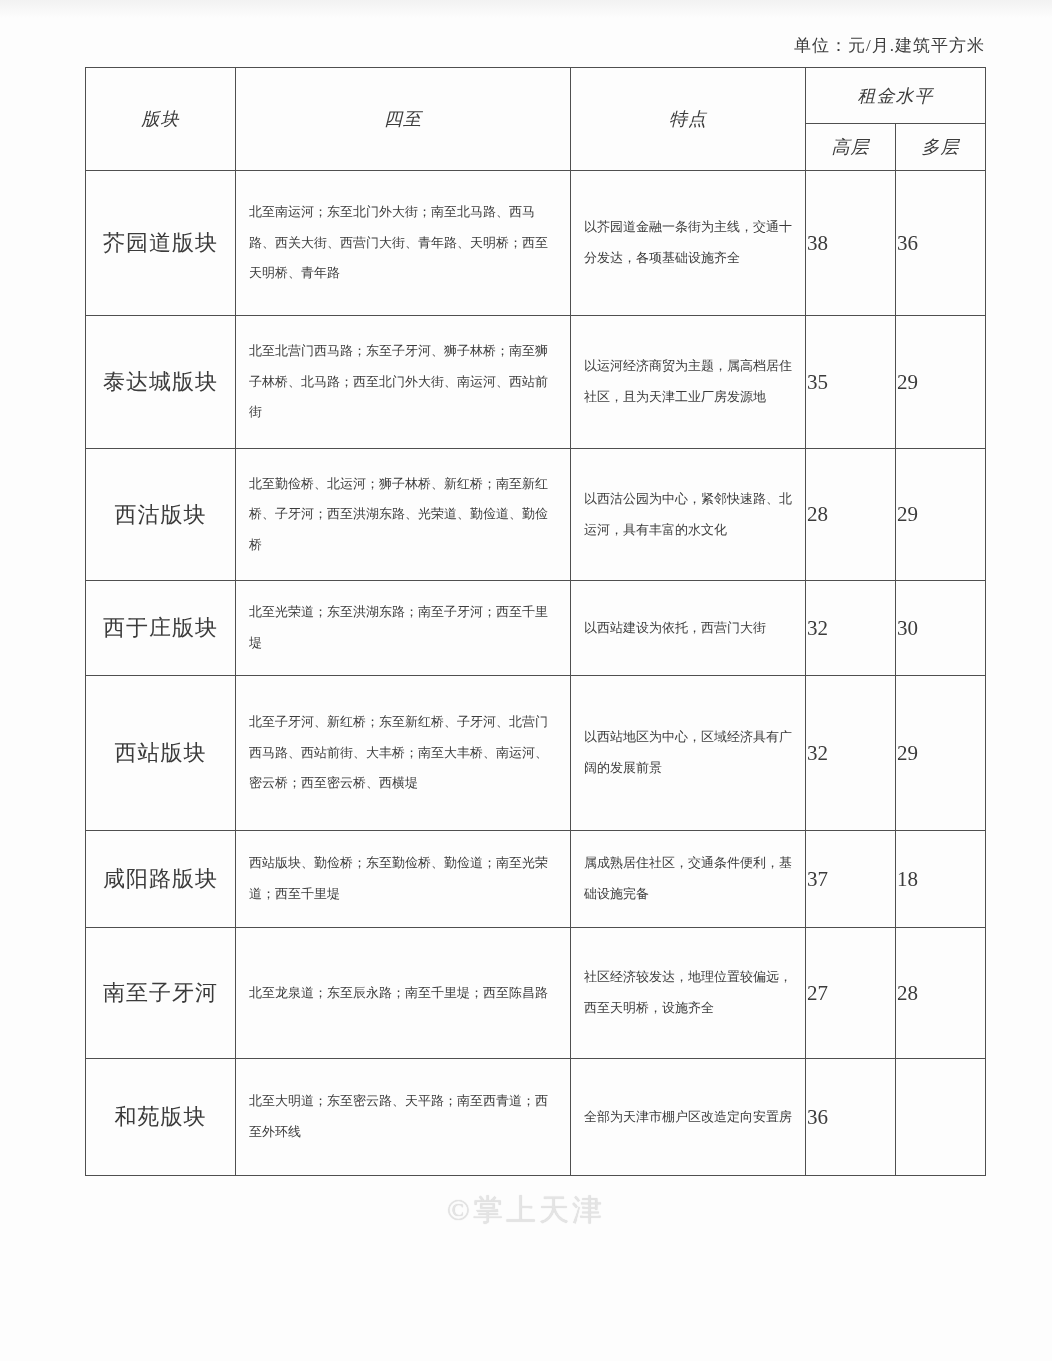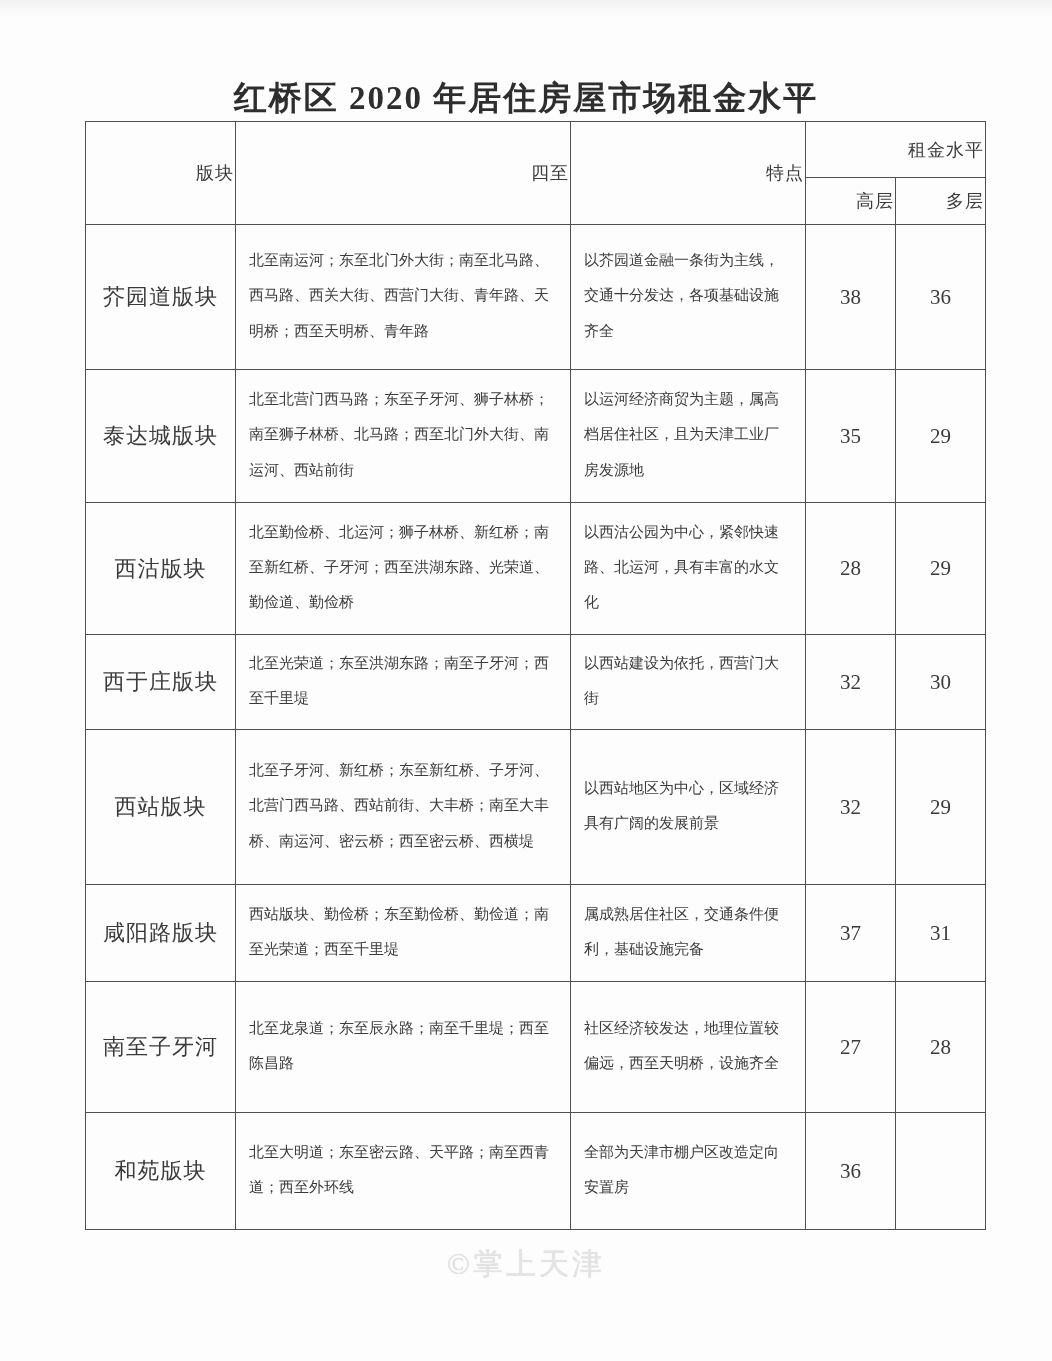--- a/index.html
+++ b/index.html
@@ -39,32 +39,31 @@
     table-layout: fixed;
   }
   .rent-table th, .rent-table td {
     border: 1px solid #4f4f4f;
     vertical-align: middle;
     font-weight: 400;
     overflow: hidden;
   }
   .rent-table thead tr.hrow1 { height: 56px; }
   .rent-table thead tr.hrow2 { height: 47px; }
-  .rent-table th { text-align: right; font-size: 18px; letter-spacing: 1px; color: #3b3b3b; }
+  .rent-table th { text-align: center; font-size: 18px; letter-spacing: 1px; color: #3b3b3b; font-style: italic; }
 
   .cell-block { text-align: center; font-size: 22px; letter-spacing: 1px; }
   .cell-bound, .cell-feat {
     padding: 8px 13px;
-    font-size: 15px;
+    font-size: 13px;
     line-height: 2.35;
     text-align: left;
     text-align-last: left;
-    font-family: Liberation Mono, monospace;
   }
-  .cell-num { text-align: center; font-size: 21px; }
+  .cell-num { font-size: 21px; }
 
   tbody tr:nth-child(1) { height: 145px; }
   tbody tr:nth-child(2) { height: 133px; }
   tbody tr:nth-child(3) { height: 132px; }
   tbody tr:nth-child(4) { height: 95px; }
   tbody tr:nth-child(5) { height: 155px; }
   tbody tr:nth-child(6) { height: 97px; }
   tbody tr:nth-child(7) { height: 131px; }
   tbody tr:nth-child(8) { height: 117px; }
 
@@ -76,22 +75,22 @@
     color: #e4e4e4;
     text-shadow: 0 0 1px #cfcfcf;
     user-select: none;
   }
 </style>
 </head>
 <body>
 
 <div class="page">
 
-  <h1 class="title">红桥区 2020 年居住房屋市场租金水平</h1>
 
+  <div class="unit">单位：元/月.建筑平方米</div>
 
   <table class="rent-table">
     <colgroup>
       <col style="width:150px">
       <col style="width:335px">
       <col style="width:235px">
       <col style="width:90px">
       <col style="width:90px">
     </colgroup>
     <thead>
@@ -140,21 +139,21 @@
         <td class="cell-bound">北至子牙河、新红桥；东至新红桥、子牙河、北营门西马路、西站前街、大丰桥；南至大丰桥、南运河、密云桥；西至密云桥、西横堤</td>
         <td class="cell-feat">以西站地区为中心，区域经济具有广阔的发展前景</td>
         <td class="cell-num">32</td>
         <td class="cell-num">29</td>
       </tr>
       <tr>
         <td class="cell-block">咸阳路版块</td>
         <td class="cell-bound">西站版块、勤俭桥；东至勤俭桥、勤俭道；南至光荣道；西至千里堤</td>
         <td class="cell-feat">属成熟居住社区，交通条件便利，基础设施完备</td>
         <td class="cell-num">37</td>
-        <td class="cell-num">31</td>
+        <td class="cell-num">18</td>
       </tr>
       <tr>
         <td class="cell-block">南至子牙河</td>
         <td class="cell-bound">北至龙泉道；东至辰永路；南至千里堤；西至陈昌路</td>
         <td class="cell-feat">社区经济较发达，地理位置较偏远，西至天明桥，设施齐全</td>
         <td class="cell-num">27</td>
         <td class="cell-num">28</td>
       </tr>
       <tr>
         <td class="cell-block">和苑版块</td>

